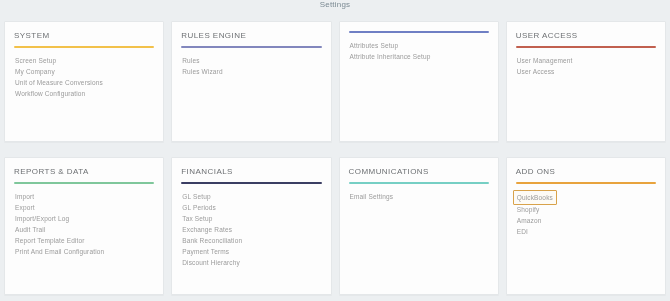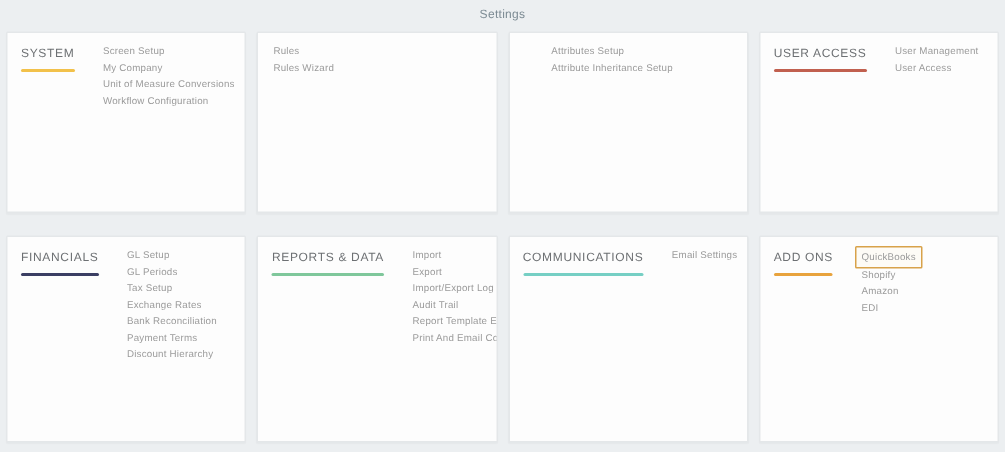--- a/index.html
+++ b/index.html
@@ -22,21 +22,20 @@
     position: relative;
     width: 670px;
     height: 301px;
     background: #eceff1;
   }
 
   
   .page-header {
     height: 18px;
     display: flex;
-    align-items: center;
     justify-content: center;
     background: #eceff1;
   }
 
   .page-title {
     font-size: 8px;
     color: #7b8a93;
     letter-spacing: 0.2px;
     font-weight: 400;
   }
@@ -52,21 +51,21 @@
   }
 
   
   .card {
     background: #fdfdfd;
     border: 1px solid #e4e7e9;
     border-radius: 1px;
     padding: 0;
     overflow: hidden;
     display: flex;
-    flex-direction: row;
+    flex-direction: column;
     box-shadow: 0 1px 1px rgba(0,0,0,0.03);
   }
 
   .card-head {
     padding: 9px 9px 0 9px;
   }
 
   .card-title {
     font-size: 8px;
     letter-spacing: 0.45px;
@@ -126,20 +125,24 @@
           <div class="accent" style="background: rgb(242, 193, 74);"></div>
         </div>
         <div class="card-body">
           <a class="link-item">Screen Setup</a>
           <a class="link-item">My Company</a>
           <a class="link-item">Unit of Measure Conversions</a>
           <a class="link-item">Workflow Configuration</a>
         </div>
       </div>
       <div class="card">
+        <div class="card-head">
+          <div class="card-title">RULES ENGINE</div>
+          <div class="accent" style="background: rgb(130, 135, 189);"></div>
+        </div>
         <div class="card-body">
           <a class="link-item">Rules</a>
           <a class="link-item">Rules Wizard</a>
         </div>
       </div>
       <div class="card">
         <div class="card-head">
           <div class="accent" style="background: rgb(111, 127, 196);"></div>
         </div>
         <div class="card-body">
@@ -148,53 +151,53 @@
         </div>
       </div>
       <div class="card">
         <div class="card-head">
           <div class="card-title">USER ACCESS</div>
           <div class="accent" style="background: rgb(193, 96, 79);"></div>
         </div>
         <div class="card-body">
           <a class="link-item">User Management</a>
           <a class="link-item">User Access</a>
+        </div>
+      </div>
+      <div class="card">
+        <div class="card-head">
+          <div class="card-title">REPORTS &amp; DATA</div>
+          <div class="accent" style="background: rgb(127, 199, 155);"></div>
+        </div>
+        <div class="card-body">
+          <a class="link-item">Import</a>
+          <a class="link-item">Export</a>
+          <a class="link-item">Import/Export Log</a>
+          <a class="link-item">Audit Trail</a>
+          <a class="link-item">Report Template Editor</a>
+          <a class="link-item">Print And Email Configuration</a>
         </div>
       </div>
       <div class="card">
         <div class="card-head">
           <div class="card-title">FINANCIALS</div>
           <div class="accent" style="background: rgb(59, 62, 99);"></div>
         </div>
         <div class="card-body">
           <a class="link-item">GL Setup</a>
           <a class="link-item">GL Periods</a>
           <a class="link-item">Tax Setup</a>
           <a class="link-item">Exchange Rates</a>
           <a class="link-item">Bank Reconciliation</a>
           <a class="link-item">Payment Terms</a>
           <a class="link-item">Discount Hierarchy</a>
         </div>
       </div>
       <div class="card">
         <div class="card-head">
-          <div class="card-title">REPORTS &amp; DATA</div>
-          <div class="accent" style="background: rgb(127, 199, 155);"></div>
-        </div>
-        <div class="card-body">
-          <a class="link-item">Import</a>
-          <a class="link-item">Export</a>
-          <a class="link-item">Import/Export Log</a>
-          <a class="link-item">Audit Trail</a>
-          <a class="link-item">Report Template Editor</a>
-          <a class="link-item">Print And Email Configuration</a>
-        </div>
-      </div>
-      <div class="card">
-        <div class="card-head">
           <div class="card-title">COMMUNICATIONS</div>
           <div class="accent" style="background: rgb(118, 207, 196);"></div>
         </div>
         <div class="card-body">
           <a class="link-item">Email Settings</a>
         </div>
       </div>
       <div class="card">
         <div class="card-head">
           <div class="card-title">ADD ONS</div>

